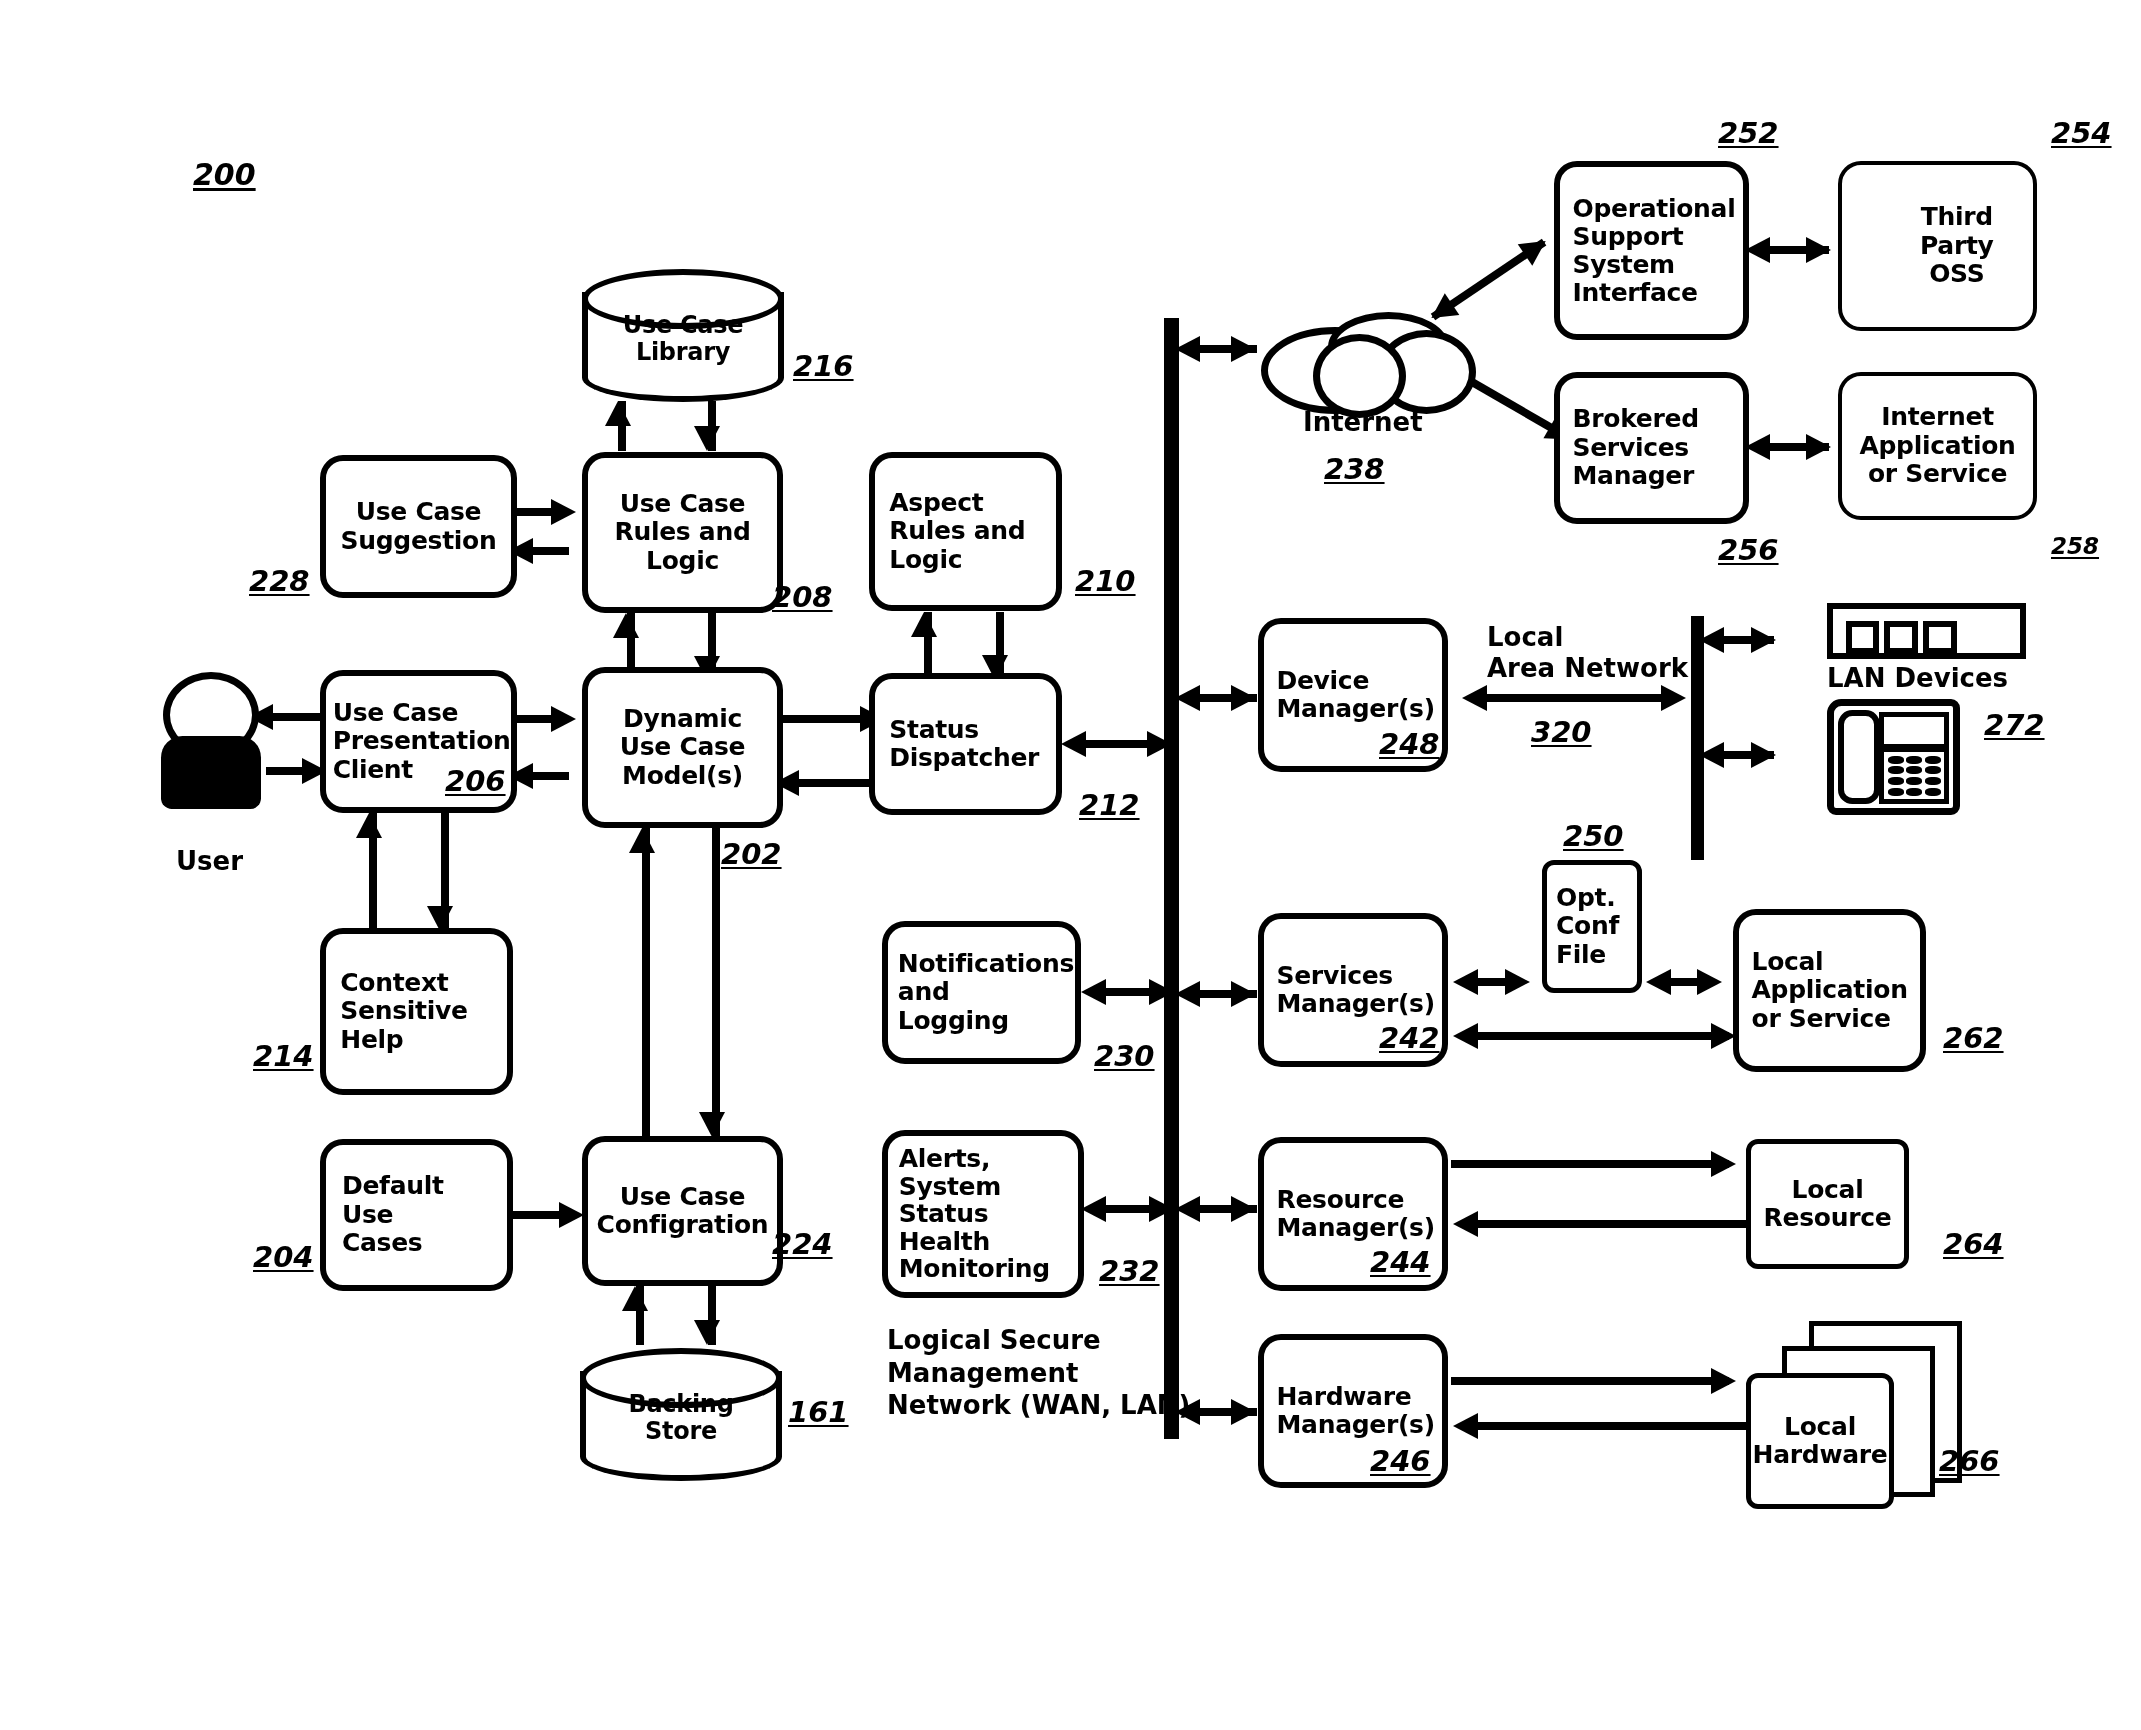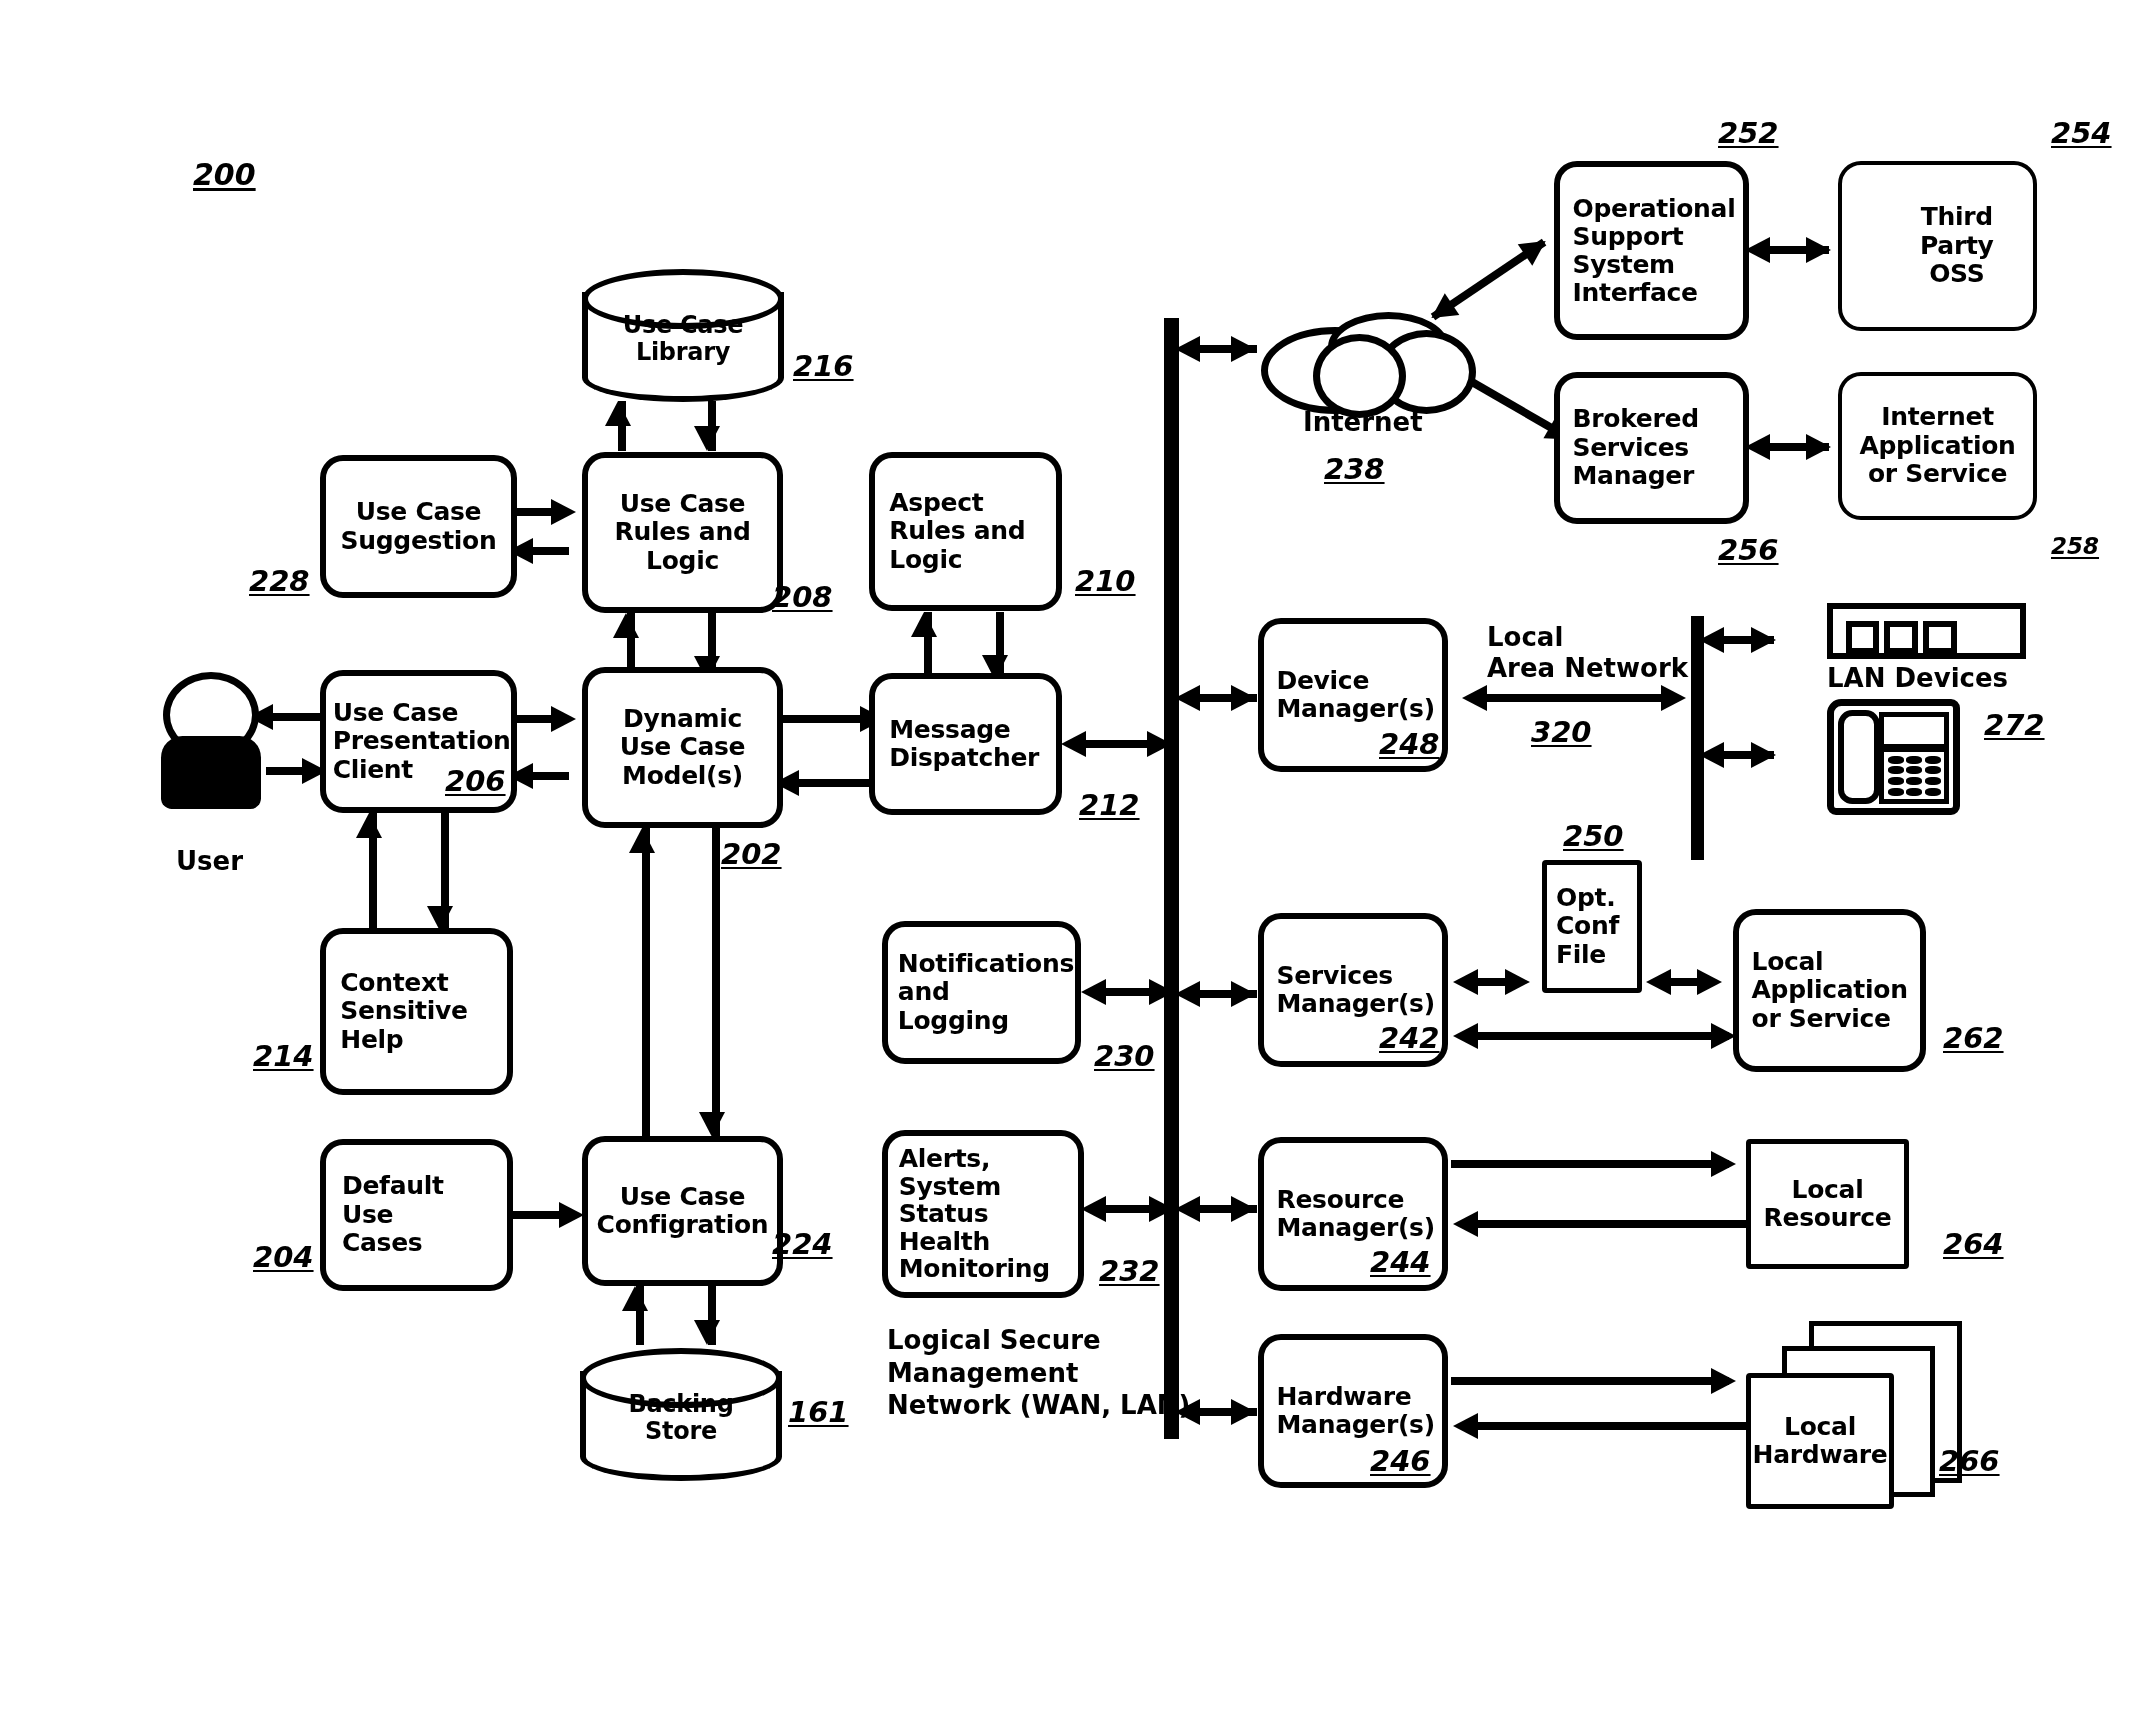--- a/index.html
+++ b/index.html
@@ -25,21 +25,21 @@
     display:flex;
     align-items:center;
     justify-content:center;
     text-align:center;
     font-weight:bold;
     line-height:1.14;
     letter-spacing:-0.3px;
     z-index:5;
   }
   .box.thin{border-width:4.5px;}
-  .box.sq{border-radius:4px;border-width:5.4px;}
+  .box.sq{border-radius:12px;border-width:5.4px;}
   .box .lbl{padding:0 5.4px;width:100%;}
 
   
   .ref{
     position:absolute;
     font-style:italic;
     font-weight:bold;
     text-decoration:underline;
     text-underline-offset:2.7px;
     white-space:nowrap;
@@ -229,21 +229,21 @@
 Model(s)</div>
   </div>
   <div class="ref" style="left:721px;top:837px;font-size:29px;">202</div>
 
   <div class="ln" style="left:783px;top:715px;width:86px;height:8px;"></div>
   <div class="hh r" style="left:860px;top:706px;"></div>
   <div class="ln" style="left:792px;top:779px;width:86px;height:8px;"></div>
   <div class="hh l" style="left:774px;top:770px;"></div>
 
   <div class="box" style="left:869px;top:673px;width:193px;height:142px;font-size:25px;">
-    <div class="lbl left" style="white-space:pre-line;text-align:left;padding-left:14.3px;">Message
+    <div class="lbl left" style="white-space:pre-line;text-align:left;padding-left:14.3px;">Status
 Dispatcher</div>
   </div>
   <div class="ref" style="left:1079px;top:788px;font-size:29px;">212</div>
 
   <div class="ln" style="left:1075px;top:740px;width:97px;height:8px;"></div>
   <div class="hh l" style="left:1061px;top:731px;"></div>
   <div class="hh r" style="left:1147px;top:731px;"></div>
 
   <div class="ln" style="left:369px;top:813px;width:8px;height:118px;"></div>
   <div class="vh u" style="left:356px;top:813px;"></div>

